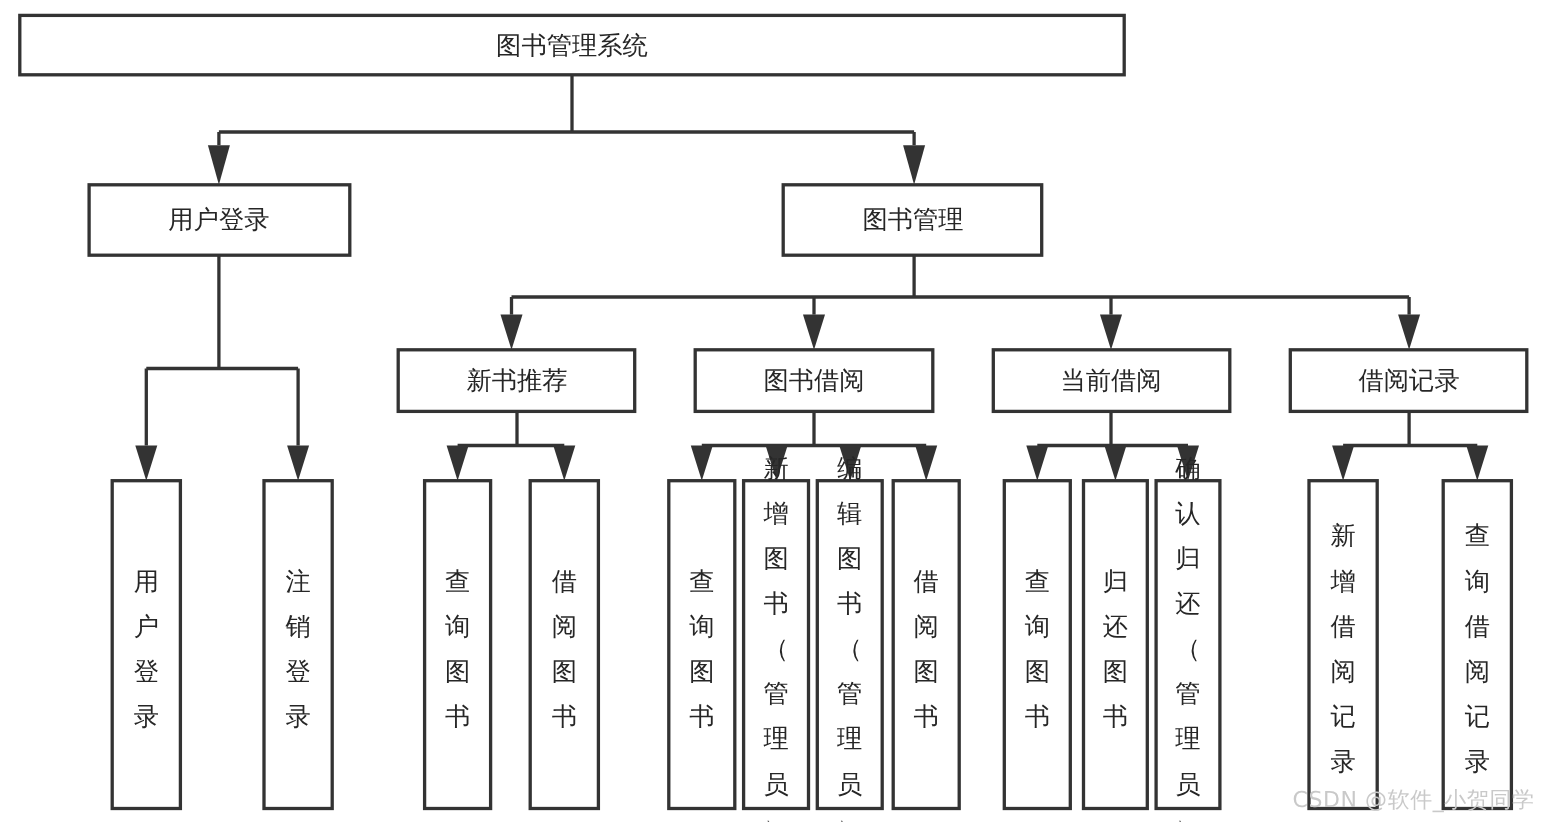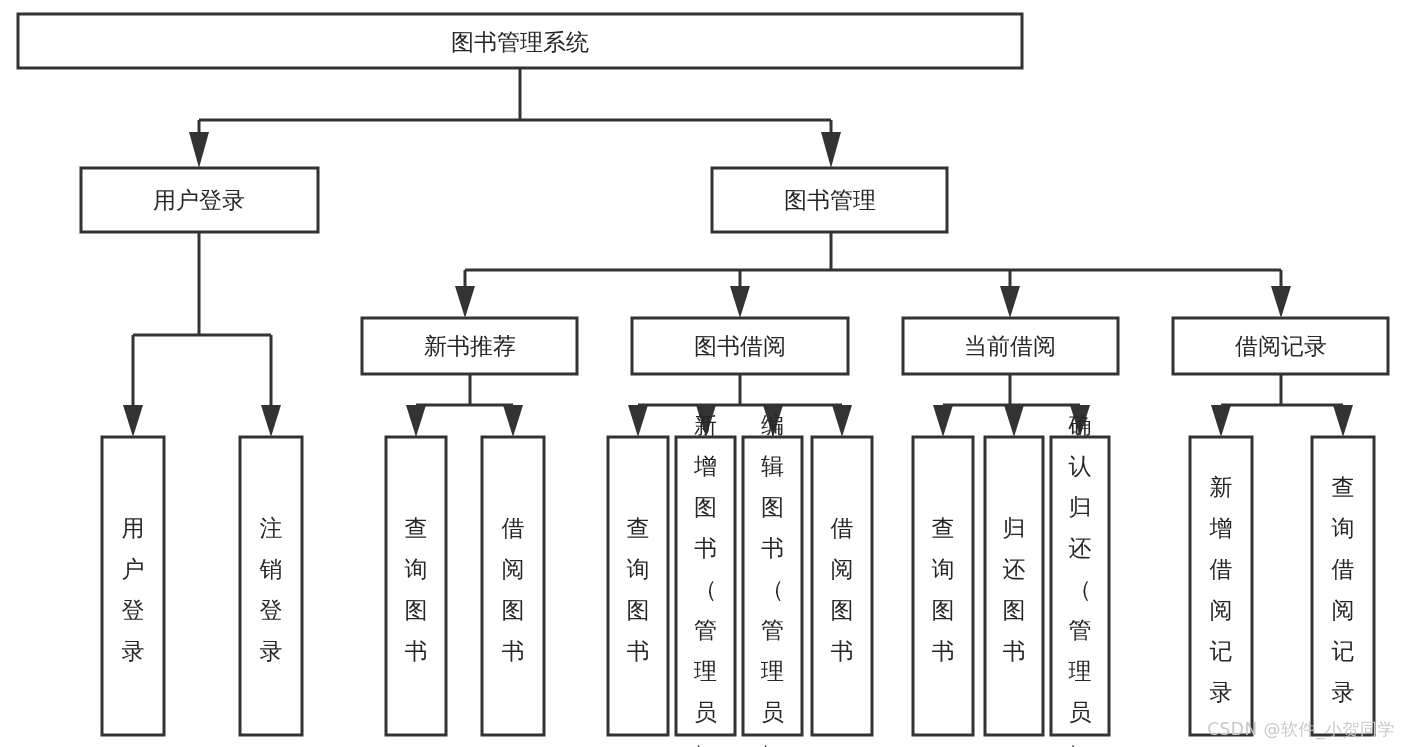--- a/index.html
+++ b/index.html
@@ -47,21 +47,21 @@
     fill: #262626;
     font-family: "DejaVu Sans", "Liberation Sans", sans-serif;
     font-size: 23px;
     text-anchor: middle;
   }
   .watermark {
     position: absolute;
     right: 10px;
     bottom: 6px;
     font-family: "DejaVu Sans", "Liberation Sans", sans-serif;
-    font-size: 17px;
+    font-size: 20px;
     color: #c9c9c9;
     white-space: nowrap;
     letter-spacing: 0.5px;
   }
 </style>
 </head>
 <body>
 
 <svg id="diagram" viewBox="0 0 1405 747">
 

